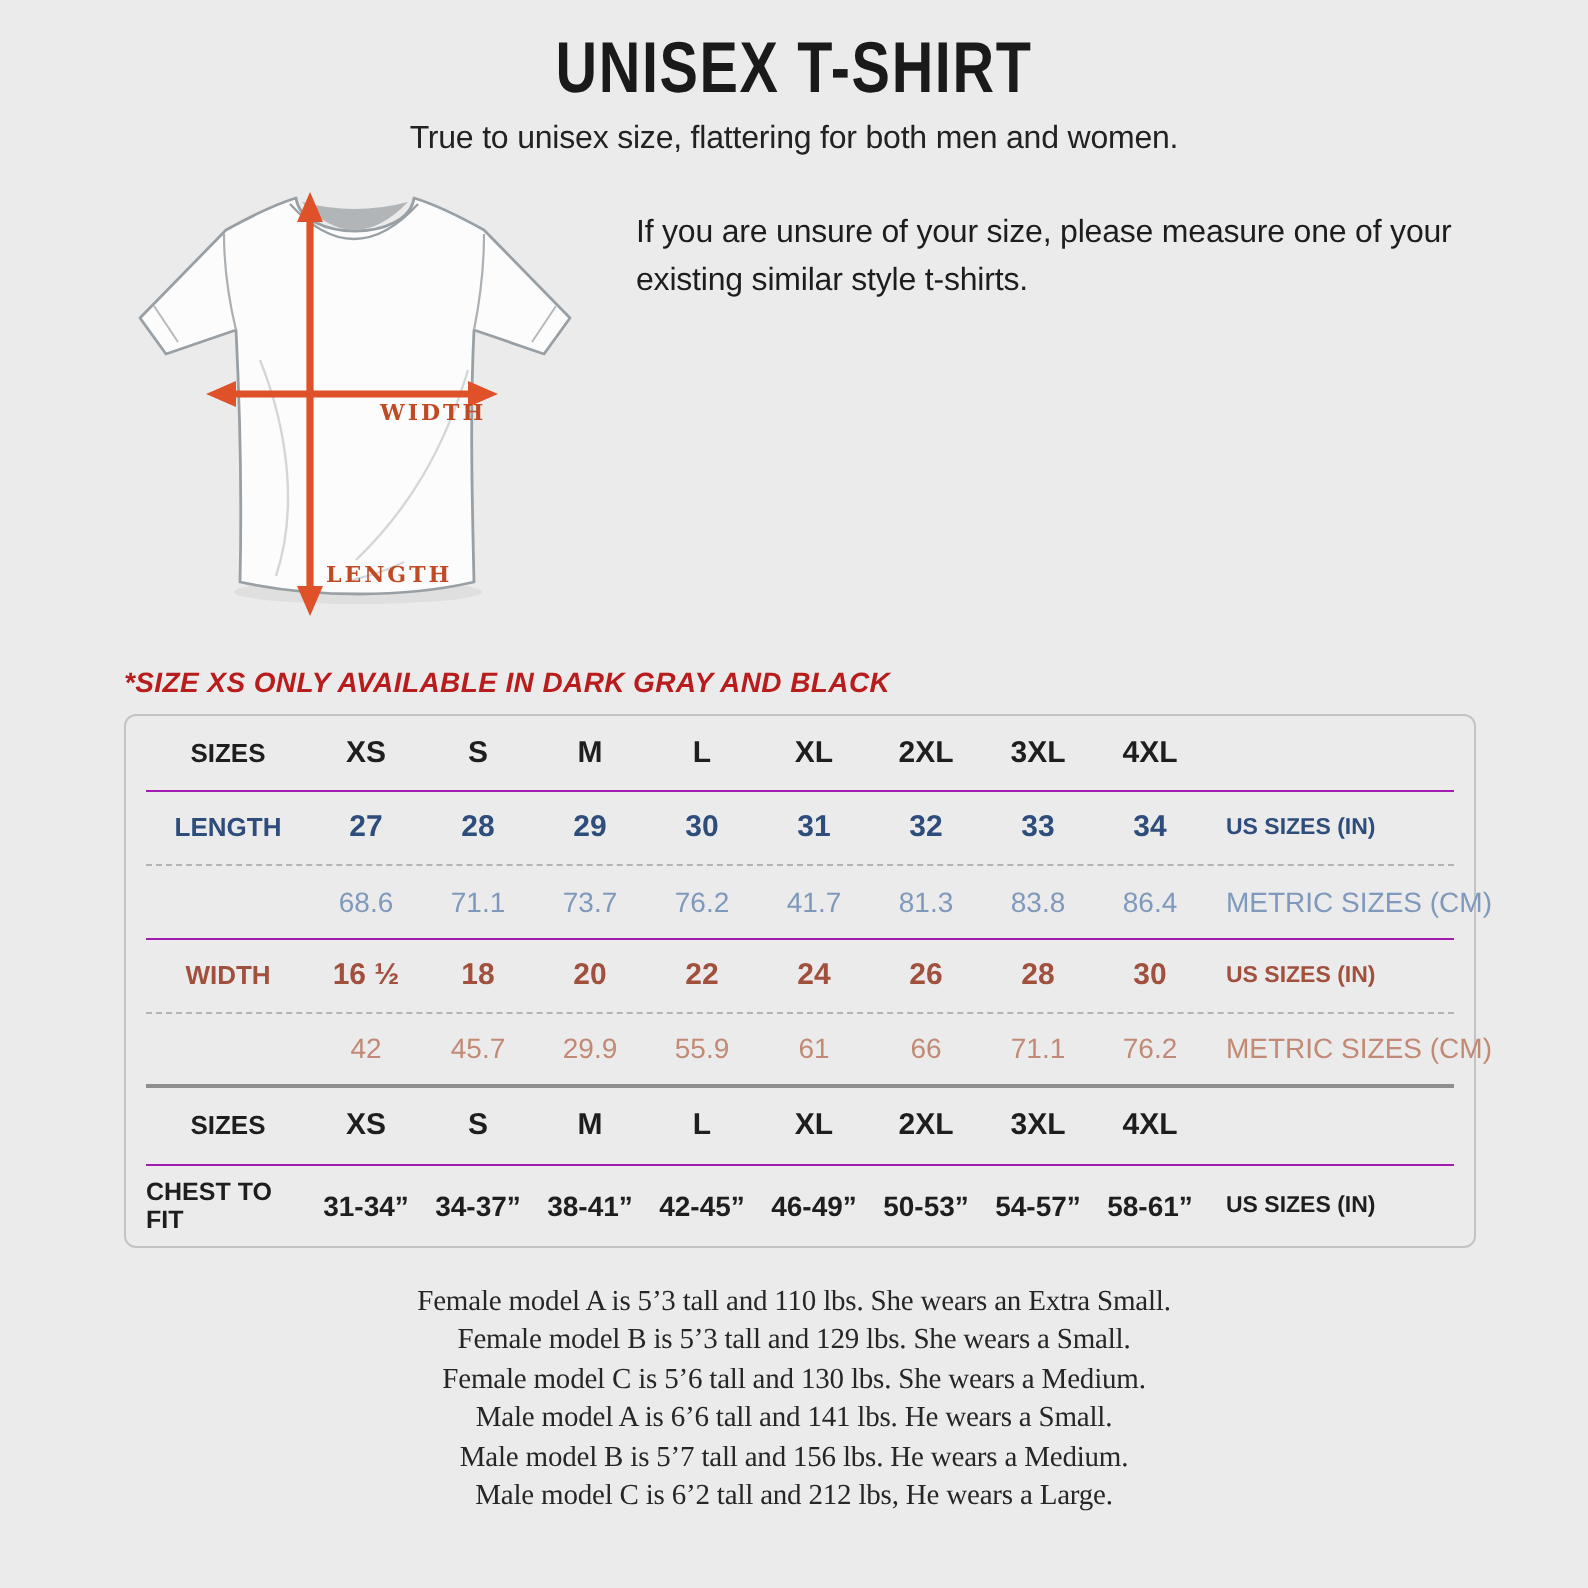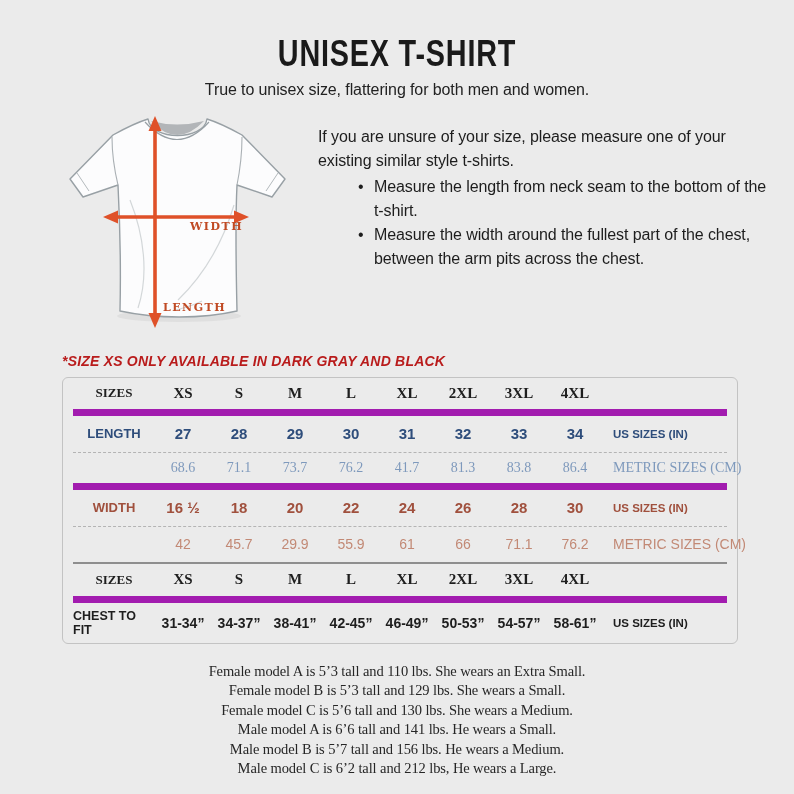--- a/index.html
+++ b/index.html
@@ -5,21 +5,21 @@
   * { margin: 0; padding: 0; box-sizing: border-box; }
   html,body { width: 794px; }
   body {
     height: 794px;
     background: var(--bg, #ebebeb);
     font-family: "Liberation Sans", sans-serif;
     color: var(--text, #1e1e1e);
     overflow: hidden;
     letter-spacing: -0.1px;
   }
-  .canvas { position: relative; width: 794px; height: 612px; padding-top: 34px; }
+  .canvas { position: relative; width: 794px; height: 612px; padding-top: 14px; }
 
   
   h1.title {
     text-align: center;
     font-size: 36px;
     font-weight: 600;
     letter-spacing: 1px;
     transform: scaleX(0.8);
     transform-origin: 50% 50%;
     color: #1a1a1a;
@@ -72,21 +72,21 @@
     background: transparent;
     padding: 0 10px;
   }
   .trow {
     display: grid;
     grid-template-columns: 82px repeat(8, 56px) 1fr;
     align-items: center;
     height: 37px;
   }
   .trow.tall { height: 40px; }
-  .b-solid { border-bottom: 7px solid #a21caf; font-family: Liberation Serif, serif; }
+  .b-solid { border-bottom: 1px solid #a21caf; }
   .b-dash  { border-bottom: 1px dashed #b4b4b4; }
   .b-heavy { border-bottom: 2px solid #8e8e8e; }
 
   .lbl { text-align: center; font-weight: 700; font-size: 13px; letter-spacing: 0; }
   .lbl.left { text-align: left; font-size: 12.5px; }
   .val { text-align: center; font-weight: 700; font-size: 15px; letter-spacing: 0; }
   .unit { padding-left: 10px; font-weight: 700; font-size: 11.5px; letter-spacing: 0; white-space: nowrap; }
 
   .c-navy   { color: var(--navy, #2e4d7b); }
   .c-blue   { color: var(--blue-light, #7e99bc); }
@@ -159,24 +159,20 @@
           <polygon points="51,112 66,105.5 66,118.5" stroke="none"></polygon>
           <polygon points="197,112 182,105.5 182,118.5" stroke="none"></polygon>
         </g>
         <text x="138" y="125" class="arrow-label">WIDTH</text>
         <text x="111" y="206" class="arrow-label">LENGTH</text>
       </svg>
     </div>
 
     <div class="instructions">
       <p>If you are unsure of your size, please measure one of your existing similar style t-shirts.</p>
-      <ul>
-        <li>Measure the length from neck seam to the bottom of the t-shirt.</li>
-        <li>Measure the width around the fullest part of the chest, between the arm pits across the chest.</li>
-      </ul>
     </div>
   </div>
 
   <div class="note">*SIZE XS ONLY AVAILABLE IN DARK GRAY AND BLACK</div>
 
   <div class="table">
 
     <div class="trow b-solid" style="height:38px">
       <span class="lbl">SIZES</span>
       <span class="val">XS</span>

